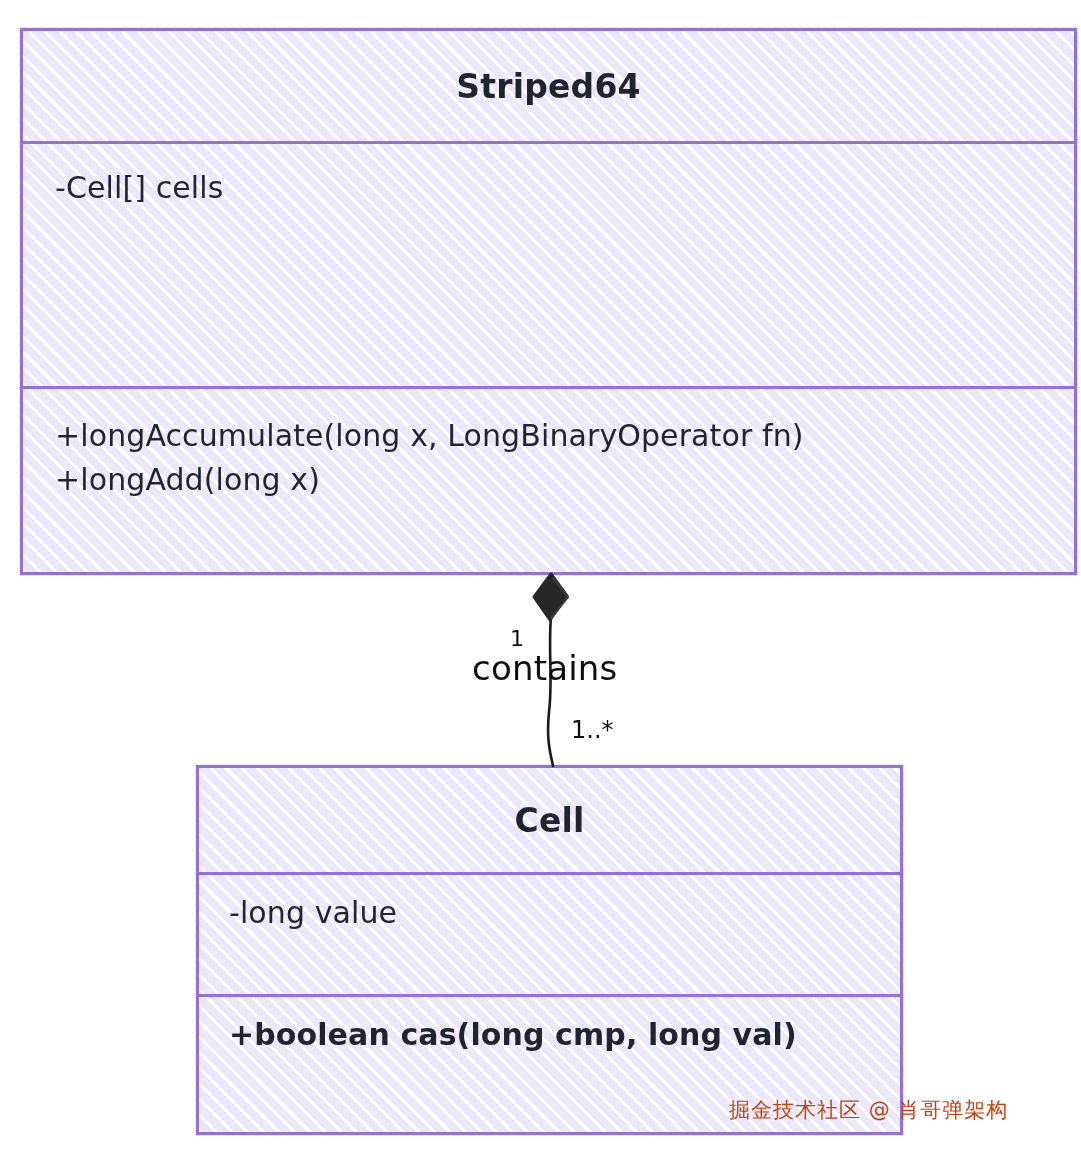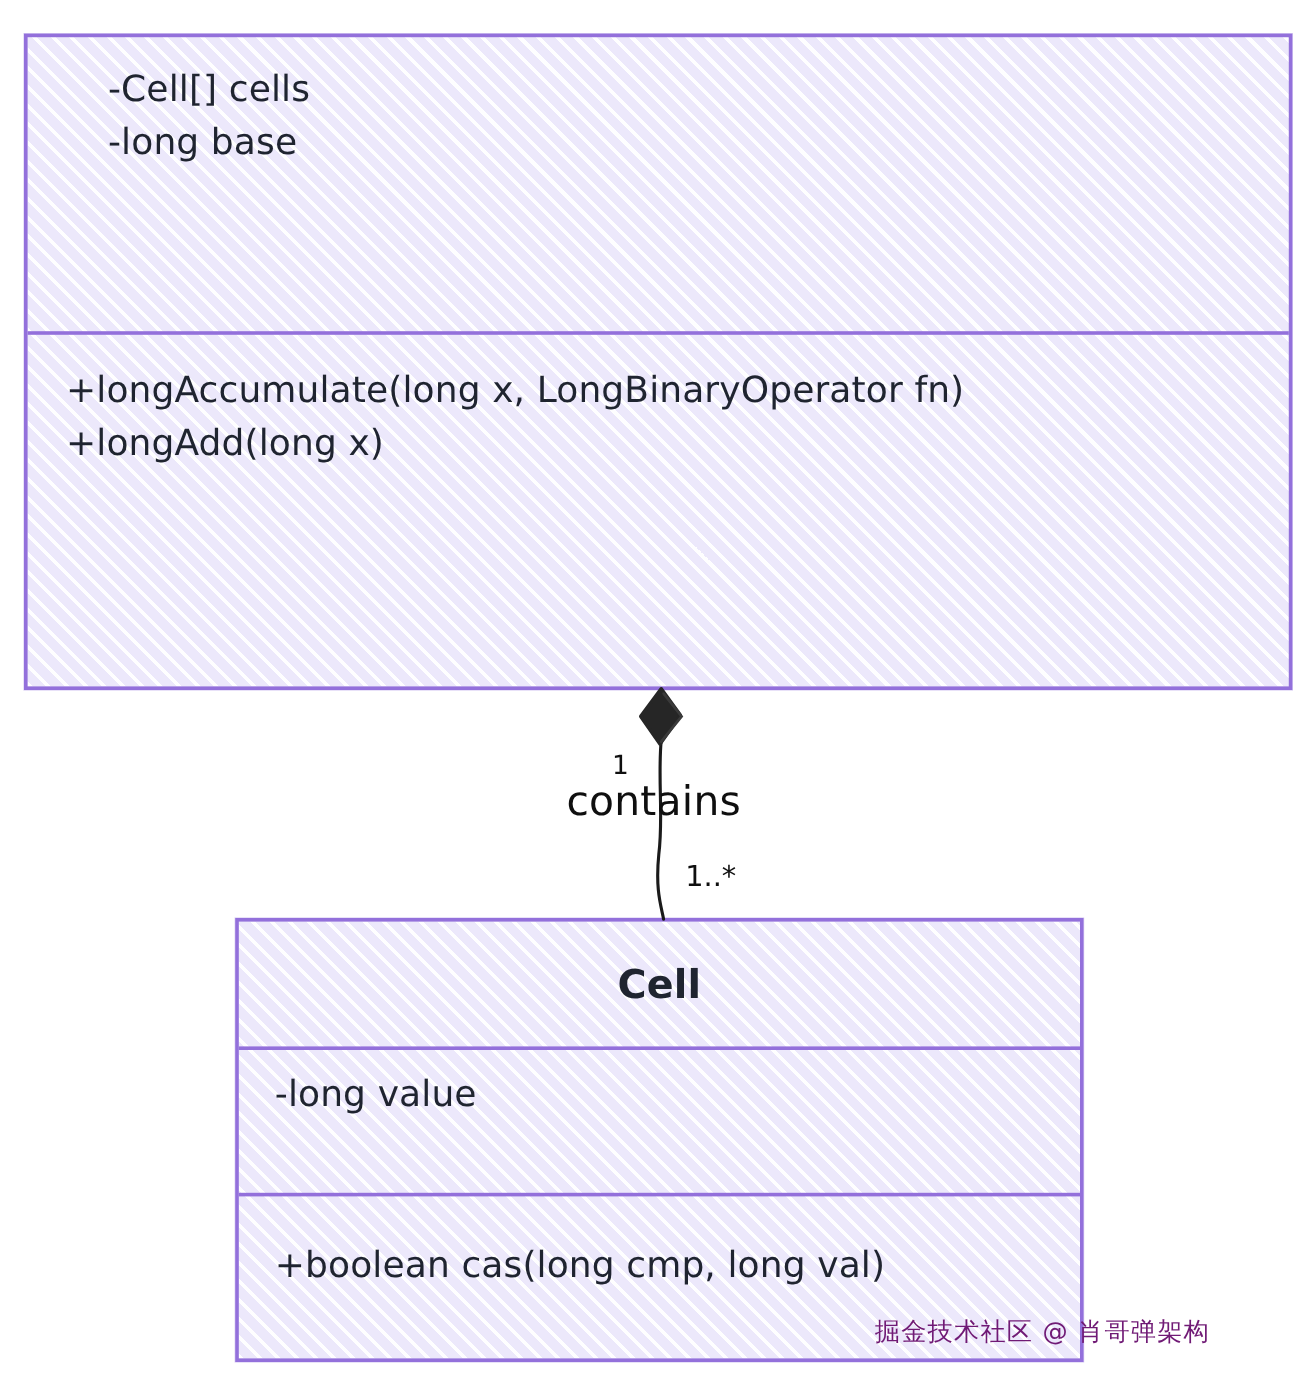--- a/index.html
+++ b/index.html
@@ -71,37 +71,37 @@
   }
 
   
   #class-striped64 {
     left: 20px;
     top: 28px;
     width: 1057px;
     height: 547px;
   }
   #striped64-title-section   { height: 110px; }
-  #striped64-attrs-section   { height: 245px; padding-left: 35px; }
+  #striped64-attrs-section   { height: 245px; }
   #striped64-methods-section { height: 158px; }
   #striped64-attrs-section .member-list { padding-top: 22px; padding-left: 32px; }
   #striped64-methods-section .member-list { padding-top: 25px; padding-left: 32px; }
 
   
   #class-cell {
     left: 196px;
     top: 765px;
     width: 707px;
     height: 370px;
   }
   #cell-title-section   { height: 104px; }
   #cell-attrs-section   { height: 122px; }
   #cell-methods-section { height: 122px; }
   #cell-attrs-section .member-list { padding-left: 30px; }
-  #cell-methods-section .member-list { padding-top: 36px; padding-left: 30px; }
+  #cell-methods-section .member-list { padding-top: 16px; padding-left: 30px; font-weight: bold; }
 
   
   #relationship {
     position: absolute;
     left: 0; top: 0;
     width: 1081px;
     height: 1150px;
     pointer-events: none;
   }
 
@@ -126,37 +126,39 @@
     top: 716px;
     font-size: 24px;
   }
 
   
   #watermark {
     position: absolute;
     left: 729px;
     top: 1096px;
     font-size: 21px;
-    color: #701a75;
+    color: #c2410c;
     white-space: nowrap;
     letter-spacing: 1px;
   }
 </style>
 </head>
 <body>
 
 <div id="canvas">
 
   <div class="uml-class" id="class-striped64">
 
+    <div class="uml-section" id="striped64-title-section">
+      <div class="class-title">Striped64</div>
+    </div>
 
     <div class="uml-section" id="striped64-attrs-section">
       <div class="member-list">
         <div class="member">-Cell[] cells</div>
-        <div class="member">-long base</div>
       </div>
     </div>
 
     <div class="uml-section" id="striped64-methods-section">
       <div class="member-list">
         <div class="member">+longAccumulate(long x, LongBinaryOperator fn)</div>
         <div class="member">+longAdd(long x)</div>
       </div>
     </div>
   </div>

